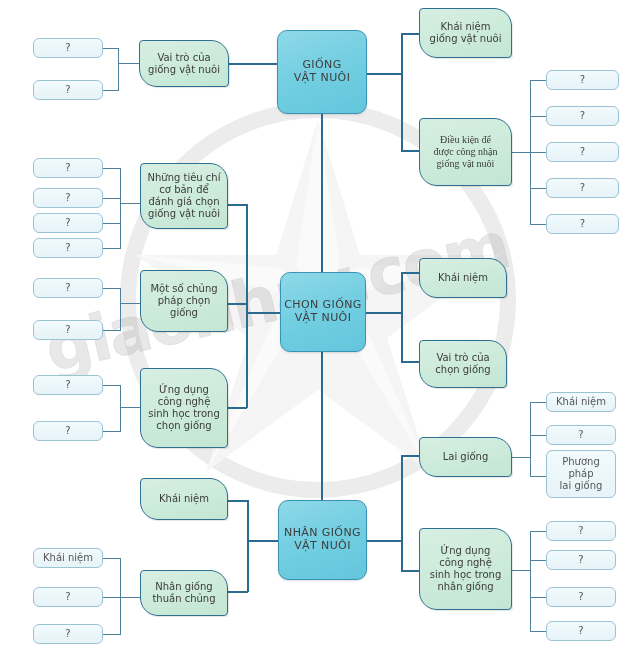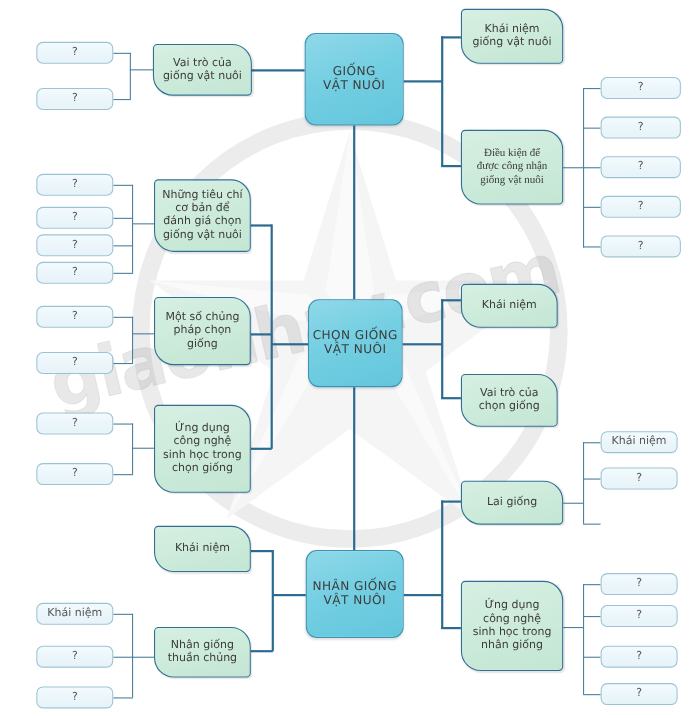--- a/index.html
+++ b/index.html
@@ -296,20 +296,25 @@
 
   <div class="node n-sub" style="left:419px;top:437px;width:93px;height:40px;">
     <span style="white-space:pre-line;">Lai giống</span>
   </div>
   <div class="node n-q" style="left:546px;top:392px;width:70px;height:20px;">
     <span>Khái niệm</span>
   </div>
   <div class="node n-q" style="left:546px;top:425px;width:70px;height:20px;">
     <span>?</span>
   </div>
+  <div class="node n-q tall" style="left:546px;top:450px;width:70px;height:48px;">
+    <span style="white-space:pre-line;">Phương
+pháp
+lai giống</span>
+  </div>
 
   <div class="node n-sub" style="left:419px;top:528px;width:93px;height:82px;">
     <span style="white-space:pre-line;">Ứng dụng
 công nghệ
 sinh học trong
 nhân giống</span>
   </div>
   <div class="node n-q" style="left:546px;top:521px;width:70px;height:20px;">
     <span>?</span>
   </div>

